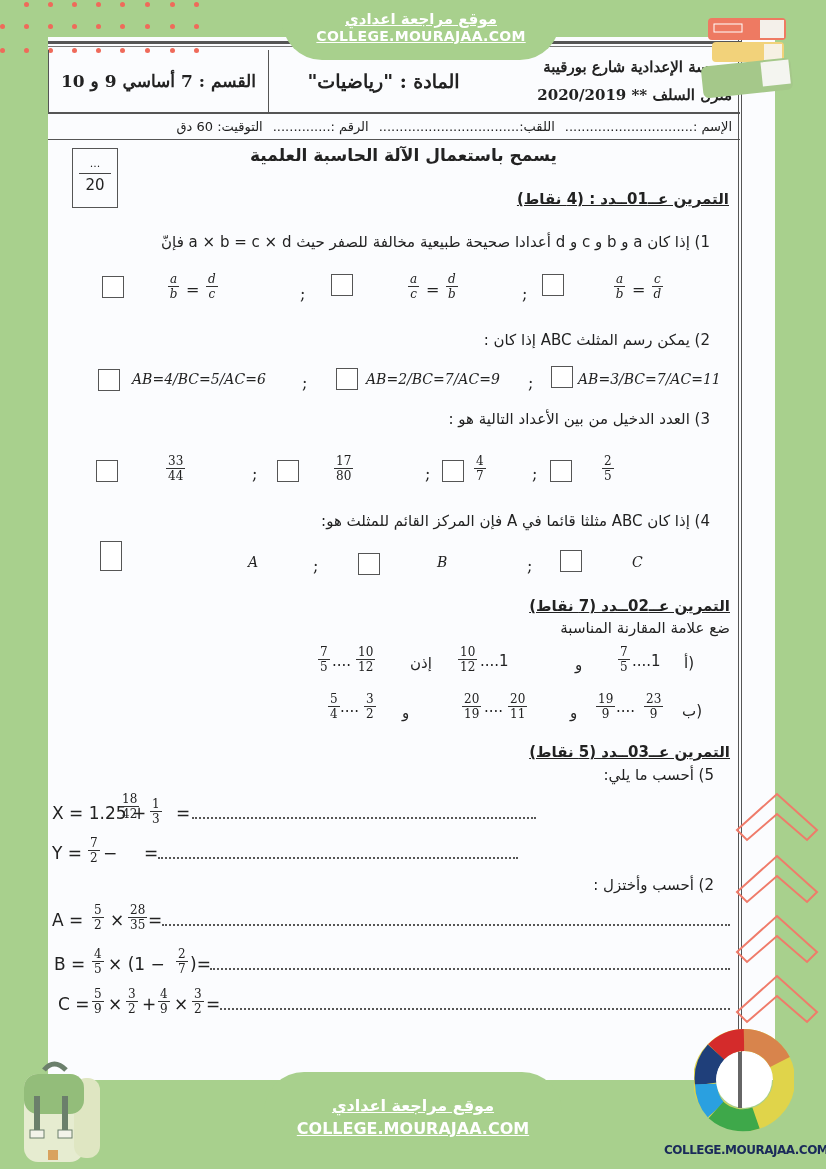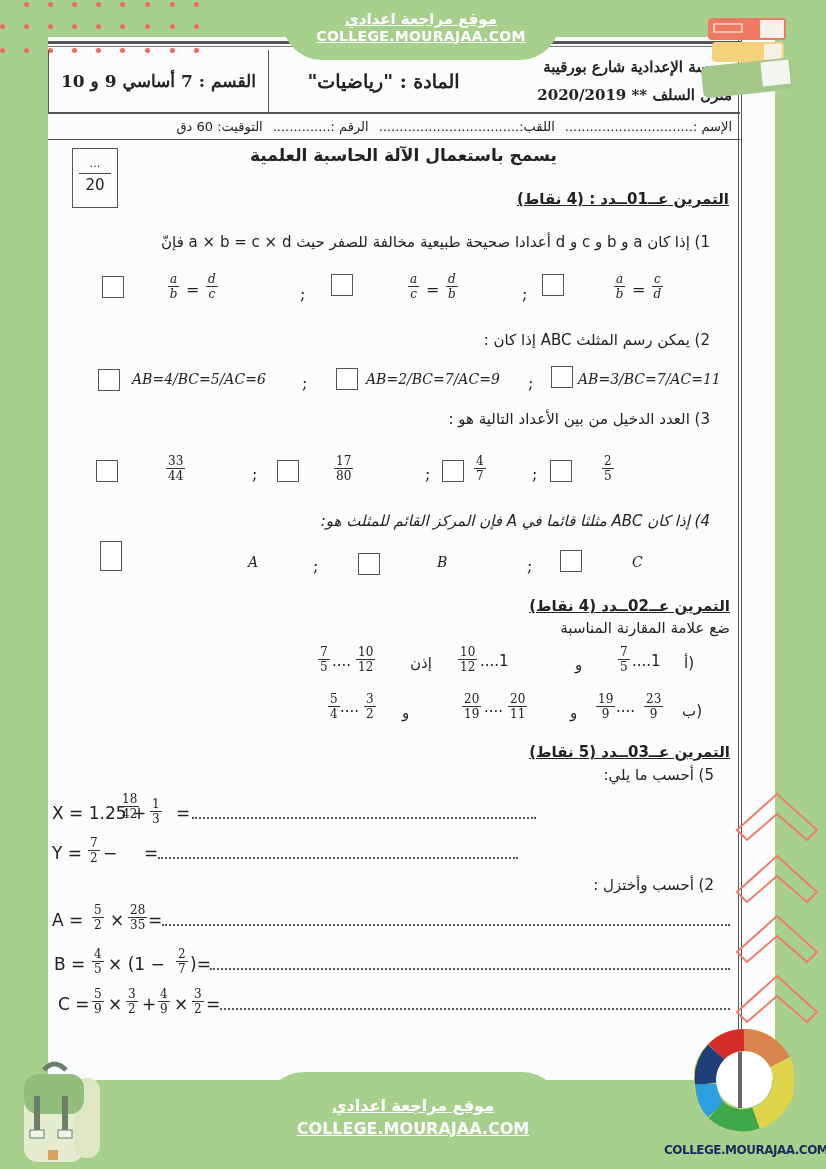--- a/index.html
+++ b/index.html
@@ -232,31 +232,31 @@
     <span class="n">4</span>
     <span>7</span>
   </span>
 <span class="sym" style="left:532px; top:464px;">;</span>
 <div class="box" style="left:550px; top:460px;"></div>
 <span class="frac" style="left:602px; top:454px;">
     <span class="n">2</span>
     <span>5</span>
   </span>
 
-<div class="t rtl q" style="right:116px; top:512px;font-style:italic;">4) إذا كان ABC مثلثا قائما في A فإن المركز القائم للمثلث هو:</div>
+<div class="t rtl q" style="right:116px; top:512px;">4) إذا كان ABC مثلثا قائما في A فإن المركز القائم للمثلث هو:</div>
 <div class="box" style="left:100px; top:541px; height:30px;"></div>
 <span class="t ital" style="left:248px; top:554px;">A</span>
 <span class="sym" style="left:313px; top:556px;">;</span>
 <div class="box" style="left:358px; top:553px;"></div>
 <span class="t ital" style="left:437px; top:554px;">B</span>
 <span class="sym" style="left:527px; top:556px;">;</span>
 <div class="box" style="left:560px; top:550px;"></div>
 <span class="t ital" style="left:632px; top:554px;">C</span>
 
-<div class="t rtl ex-title" style="right:96px; top:597px;">التمرين عــ02ــدد (4 نقاط)</div>
+<div class="t rtl ex-title" style="right:96px; top:597px;">التمرين عــ02ــدد (7 نقاط)</div>
 <div class="t rtl q" style="right:96px; top:619px;">ضع علامة المقارنة المناسبة</div>
 
 <span class="t q" style="left:684px; top:654px;">أ)</span>
 <span class="frac" style="left:618px; top:645px;">
     <span class="n">7</span>
     <span>5</span>
   </span>
 <span class="t q" style="left:632px; top:652px;"><span>....</span><span>1</span></span>
 <span class="t q" style="left:575px; top:656px;">و</span>
 <span class="frac" style="left:458px; top:645px;">

